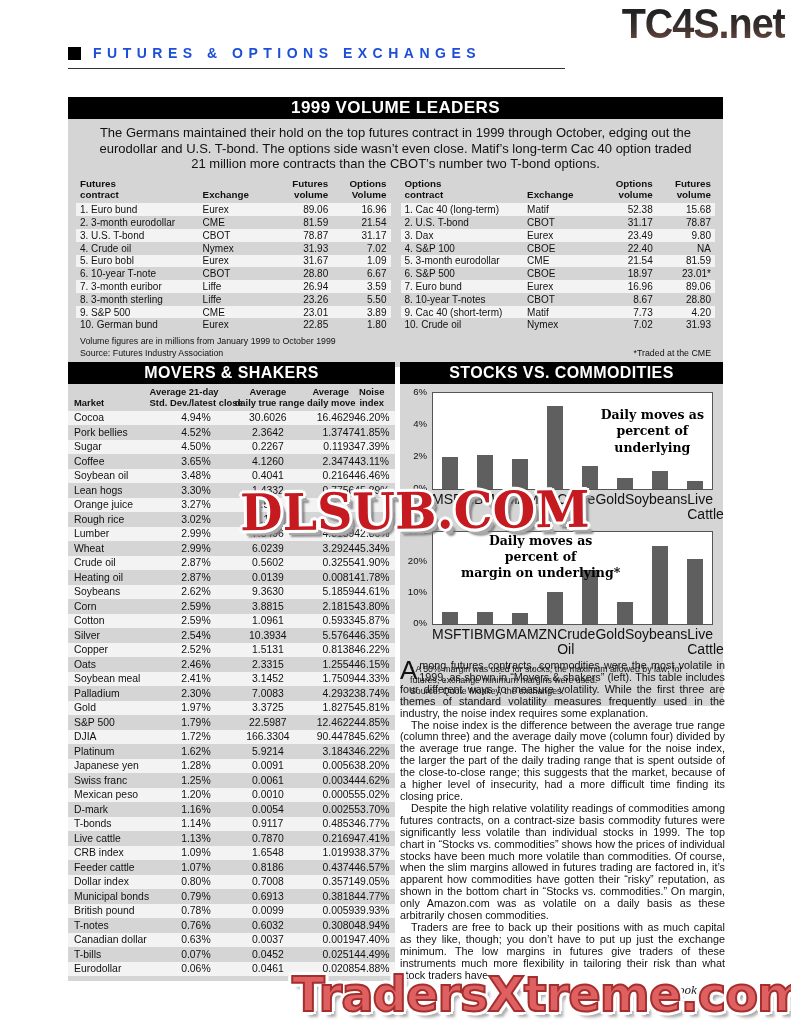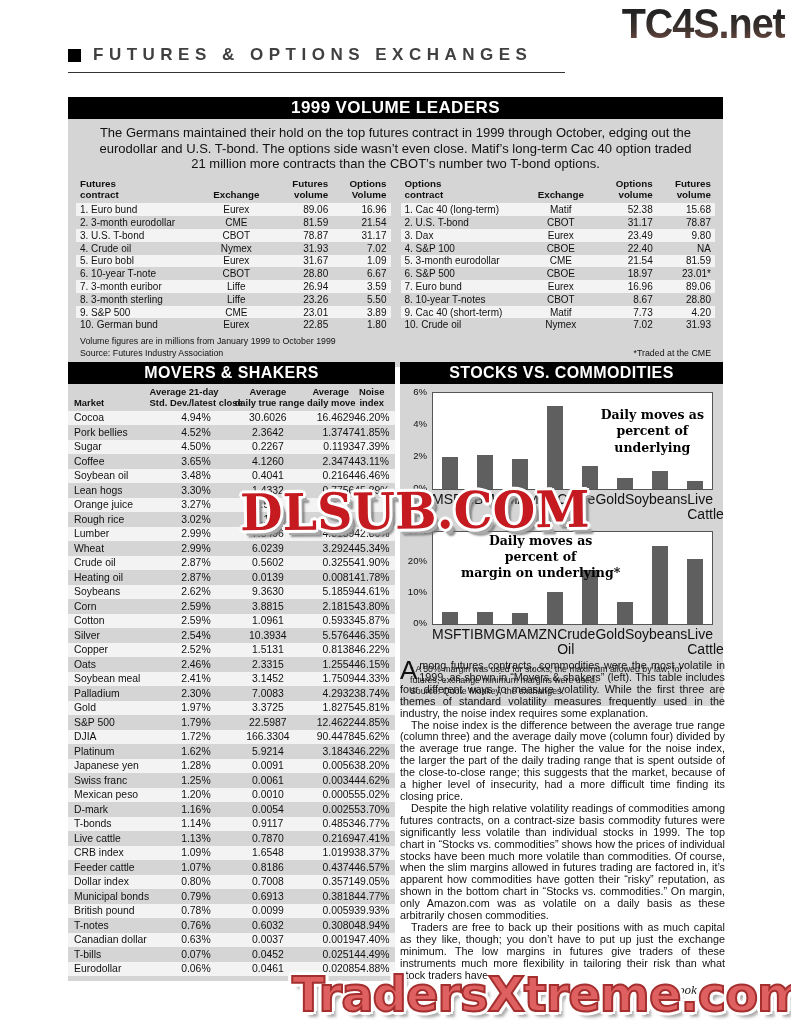--- a/index.html
+++ b/index.html
@@ -7,39 +7,39 @@
         font-family:"Liberation Sans",sans-serif;color:#111;}
 
   
   .logo{position:absolute;top:0px;right:6px;font-size:38px;font-weight:700;letter-spacing:-1px;
         transform:scale(1.04,1.12);transform-origin:top right;
         background:linear-gradient(#222 25%, #3d332f 60%, #7d4f44 95%);
         -webkit-background-clip:text;background-clip:text;color:transparent;}
   .section-header{position:absolute;left:68px;top:45px;width:497px;border-bottom:1.5px solid #333;
         padding-bottom:7px;display:flex;align-items:center;}
   .sq{display:inline-block;width:13px;height:13px;background:#000;margin-right:12px;}
-  .sh-text{font-size:17px;font-weight:600;letter-spacing:5.5px;color:#404040;}
+  .sh-text{font-size:14px;font-weight:600;letter-spacing:5.5px;color:#1d4ed8;}
 
   
   .box{position:absolute;background:#d5d5d5;}
   .banner{background:#000;color:#fff;text-align:center;font-weight:700;height:22px;line-height:22px;
           font-size:16px;letter-spacing:.4px;}
 
   
   .volume-box{left:68px;top:97px;width:655px;padding-bottom:6px;}
   .volume-box .banner{font-size:17px;}
   .intro{font-size:13px;line-height:1.2;text-align:center;padding:6px 30px 5px;}
   .vtables{display:flex;gap:10px;padding:0 8px;}
   .vtable{flex:1;min-width:0;}
   .vhead{display:flex;align-items:flex-end;padding:2px 4px 3px;font-weight:700;font-size:9.8px;line-height:1.1;}
   .vhead .hc{white-space:pre-line;}
   .vrow{display:flex;align-items:center;height:12.8px;font-size:10px;padding:0 4px;}
   .vrow.odd{background:#f3f3f3;}
   .c0{width:40%;text-align:left;overflow:hidden;white-space:nowrap;}
-  .c1{width:22%;text-align:center;}
+  .c1{width:22%;text-align:left;}
   .c2{width:19%;text-align:right;}
   .c3{width:19%;text-align:right;}
   .vfoot{display:flex;justify-content:space-between;align-items:flex-end;padding:5px 12px 2px;font-size:8.8px;line-height:1.3;}
 
   
   .movers-box{left:68px;top:362px;width:327px;padding-bottom:5px;}
   .mhead{display:flex;align-items:flex-end;padding:3px 6px 2px;font-weight:700;font-size:9.4px;line-height:1.15;}
   .mhead .mhc{white-space:pre;text-align:center;overflow:visible;}
   .mhead .m0{text-align:left;}
   .mrow{display:flex;align-items:center;height:14.5px;font-size:10.4px;padding:0 6px;}

